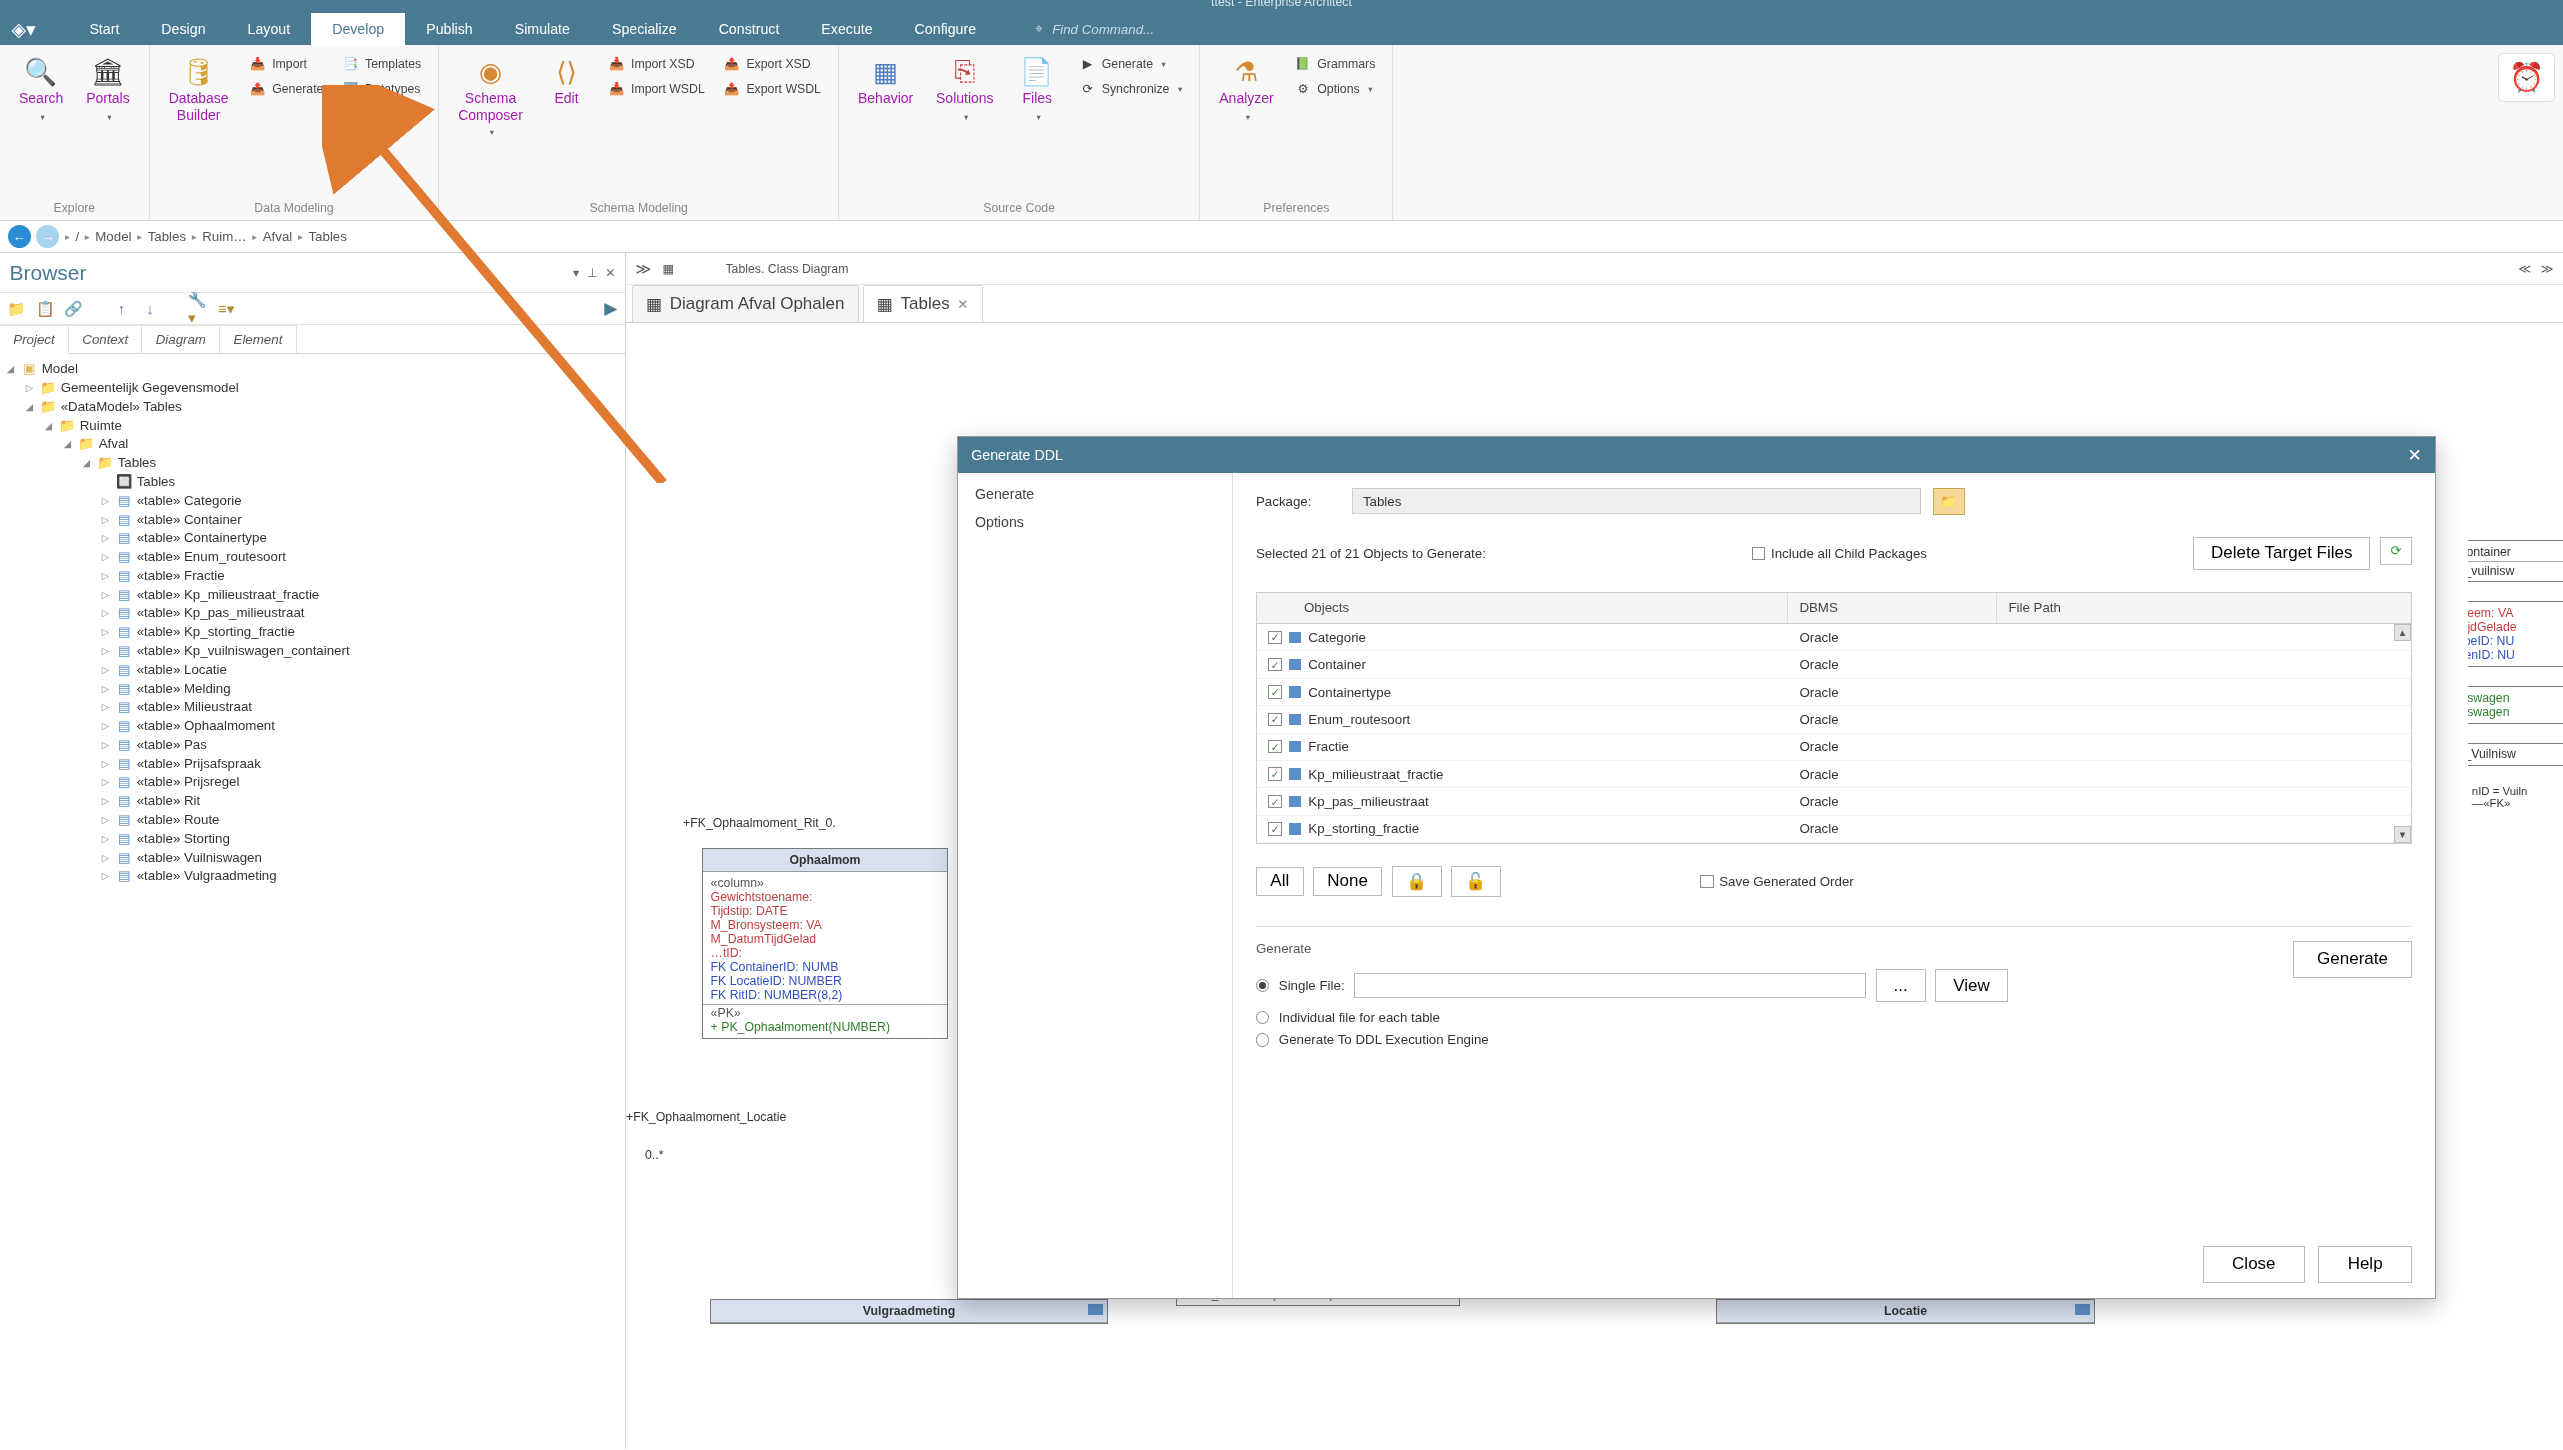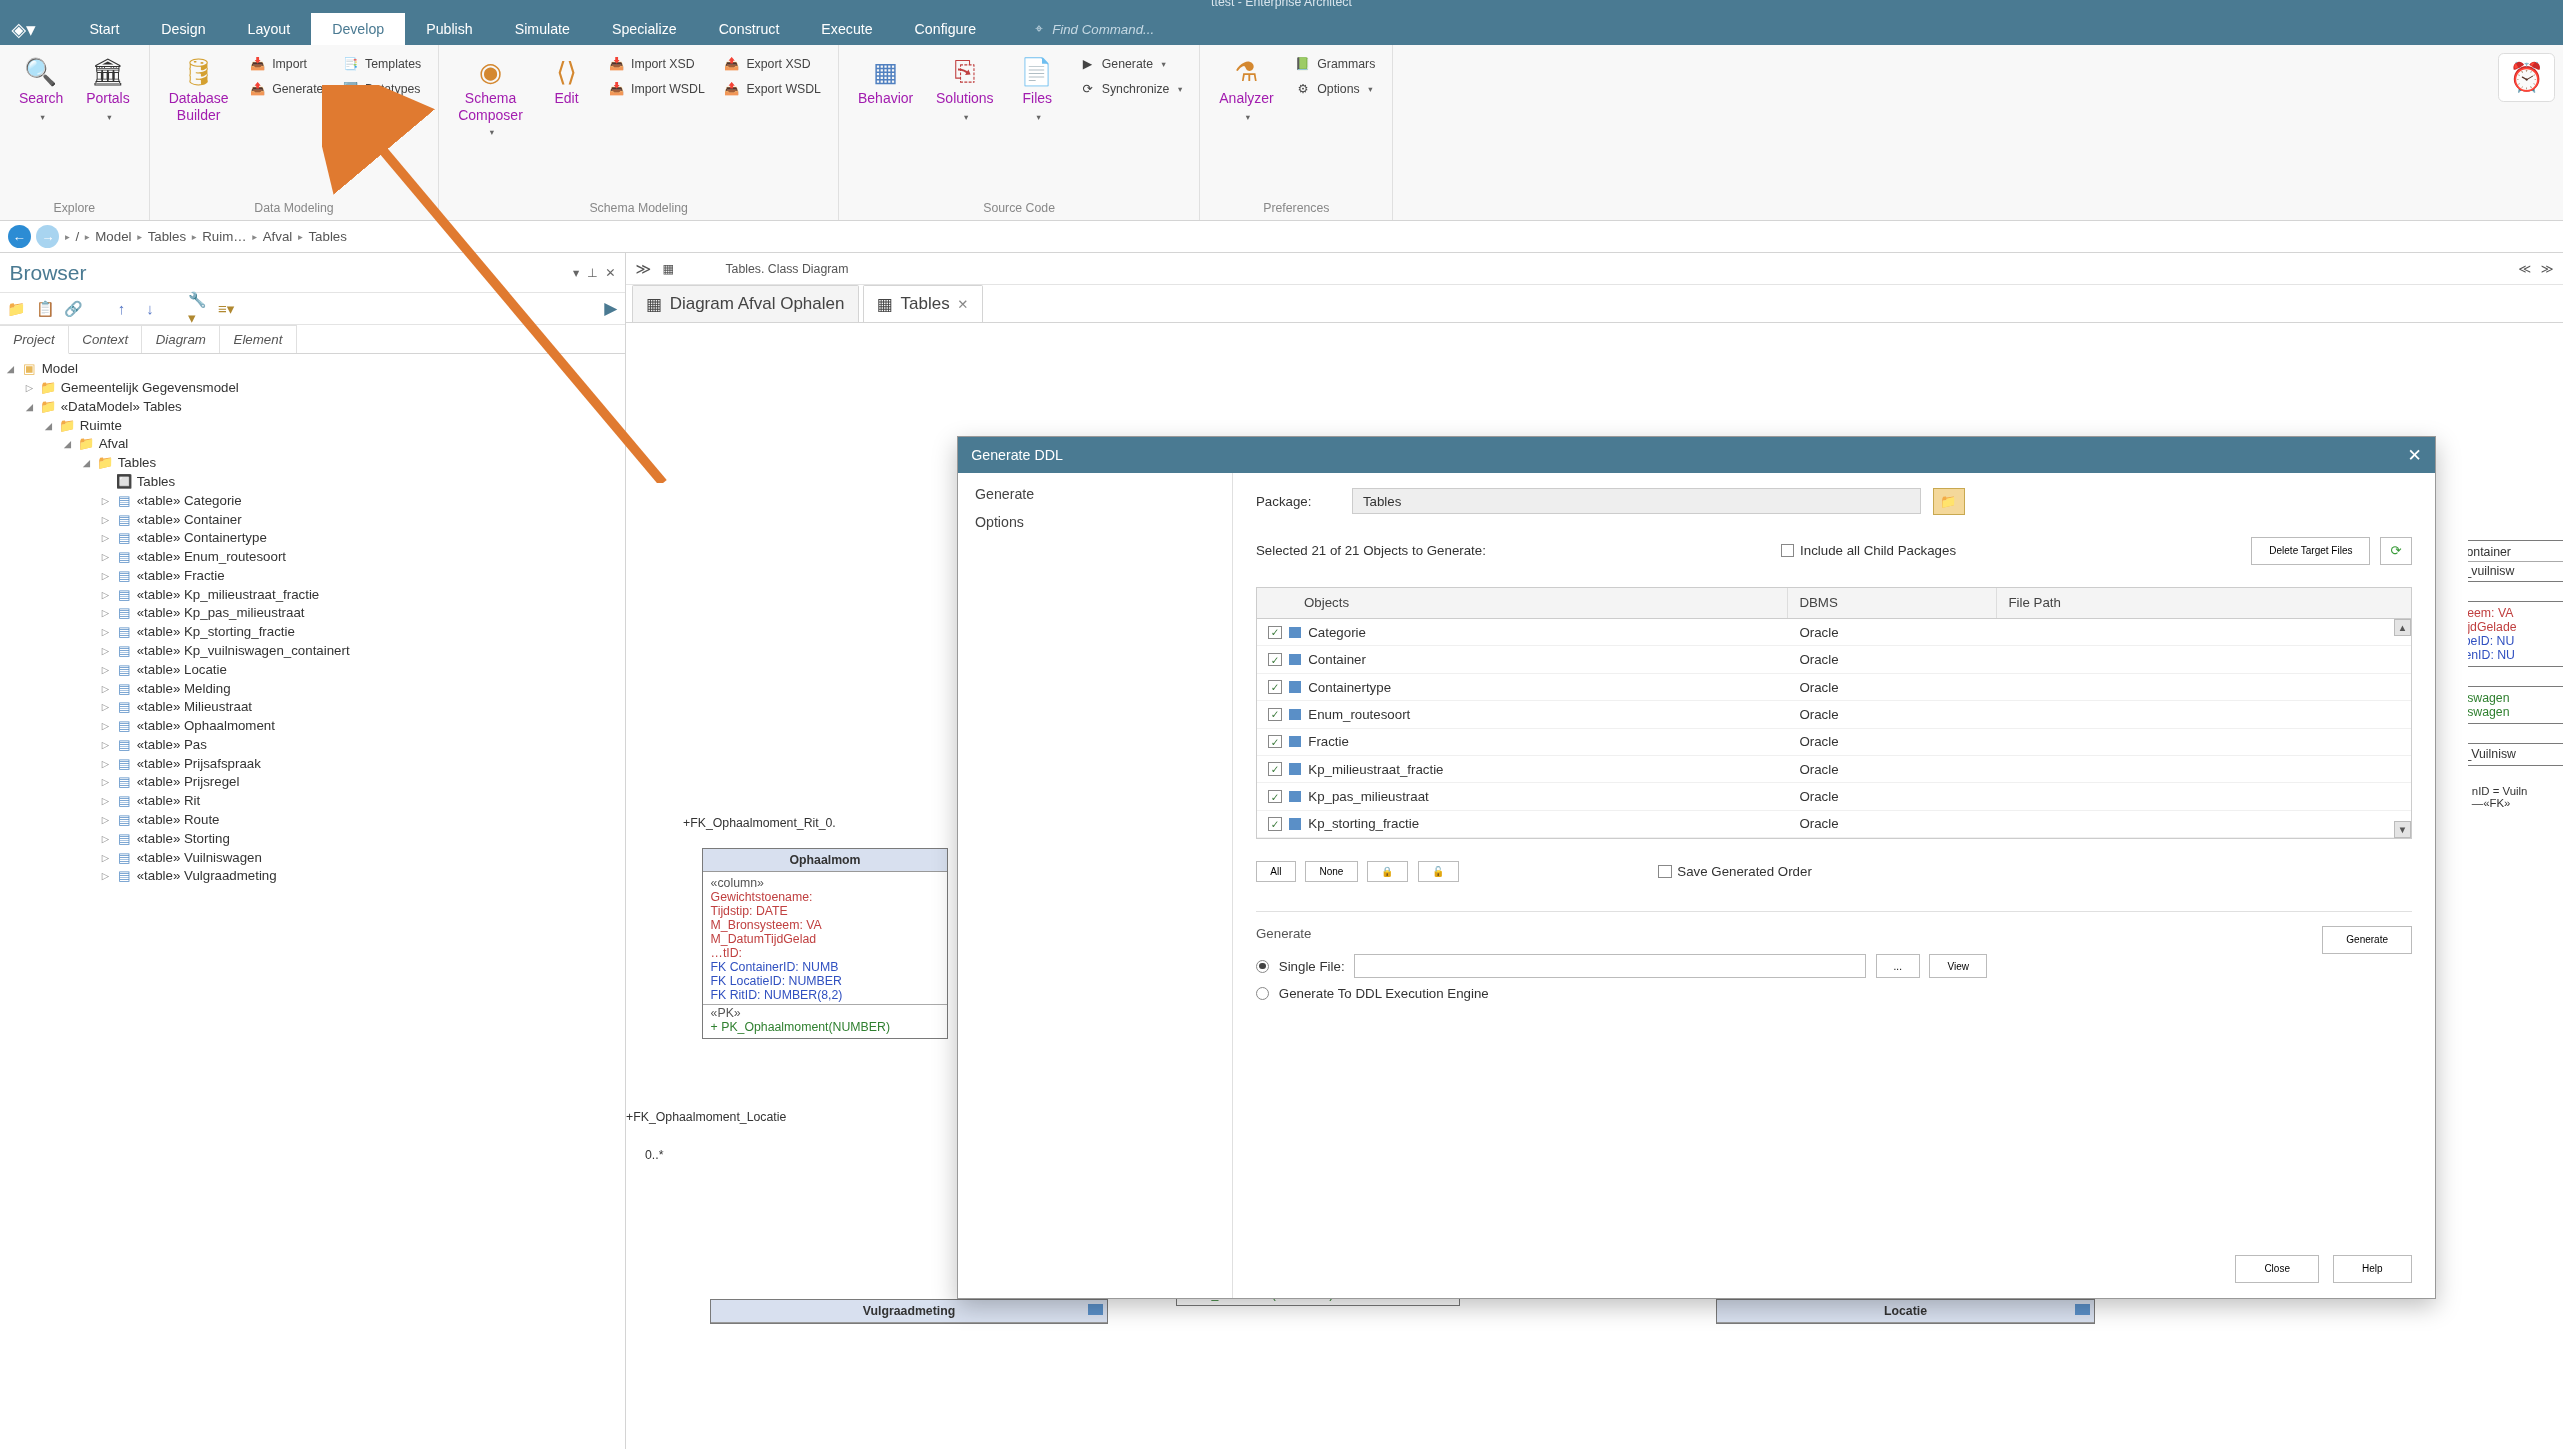--- a/index.html
+++ b/index.html
@@ -86,21 +86,21 @@
 .dialog { position:absolute; left:957px; top:436px; width:1479px; height:863px; background:#fff; box-shadow:0 7.6px 23px rgba(0,0,0,0.25); border:0.9px solid #999; z-index:100; display:flex; flex-direction:column; }
 .dialog-title { height:36px; background:#4a7a92; color:#fff; display:flex; align-items:center; justify-content:space-between; padding:0 13.3px; font-size:14.2px; }
 .dialog-title .dlg-close { cursor:pointer; font-size:17px; }
 .dialog-body { flex:1; display:flex; }
 .dlg-side { width:275px; border-right:0.9px solid #e0e0e0; padding:7.6px 0; }
 .dlg-side-item { padding:5.7px 17px; font-size:14.2px; color:#444; cursor:pointer; }
 .dlg-main { flex:1; display:flex; flex-direction:column; padding:15px 23px; gap:22px; font-size:13.3px; color:#333; }
 .dlg-row { display:flex; align-items:center; gap:11.4px; }
 .dlg-pkg-input { flex:0 0 569px; background:#eee; padding:4.7px 9.5px; border:0.9px solid #ccc; }
 .dlg-folder-btn { width:32px; height:26.5px; background:#f4d89a; border:0.9px solid #c8a850; display:flex; align-items:center; justify-content:center; cursor:pointer; }
-.dlg-btn { padding:5.7px 17px; background:#fff; border:0.9px solid #bbb; cursor:pointer; font-size:10px; }
+.dlg-btn { padding:5.7px 17px; background:#fff; border:0.9px solid #bbb; cursor:pointer; font-size:17px; }
 .dlg-refresh { width:32px; height:28.4px; border:0.9px solid #bbb; display:flex; align-items:center; justify-content:center; color:#3a9c3a; cursor:pointer; }
 .obj-list { flex:0 0 auto; border:0.9px solid #ccc; display:flex; flex-direction:column; }
 .obj-header { display:flex; background:#f4f4f4; border-bottom:0.9px solid #ccc; }
 .obj-header > div { padding:7.6px 11.4px; font-size:13.3px; color:#444; }
 .obj-col-o { flex:0 0 531px; border-right:0.9px solid #ddd; padding-left:47px !important; }
 .obj-col-d { flex:0 0 209px; border-right:0.9px solid #ddd; }
 .obj-col-p { flex:1; }
 .obj-body { max-height:303px; overflow-y:auto; position:relative; }
 .obj-row { display:flex; border-bottom:0.9px solid #f0f0f0; align-items:center; }
 .obj-row > div { padding:5.7px 11.4px; }
@@ -725,20 +725,24 @@
             <div class="gen-title">Generate</div>
             <div class="radio-row">
               <span class="radio sel"></span>
               <span>Single File:</span>
               <input type="text" style="width: 512px; border: 0.9px solid rgb(187, 187, 187); padding: 3.8px;">
               <button class="dlg-btn">...</button>
               <button class="dlg-btn">View</button>
             </div>
             <div class="radio-row">
               <span class="radio"></span>
+              <span>Individual file for each table</span>
+            </div>
+            <div class="radio-row">
+              <span class="radio"></span>
               <span>Generate To DDL Execution Engine</span>
             </div>
           </div>
           <div class="gen-right">
             <button class="dlg-btn" style="padding:7.6px 23px;">Generate</button>
           </div>
         </div>
       </div>
       <div class="dlg-footer">
         <button class="dlg-btn" style="padding:7.6px 28.4px;">Close</button>

